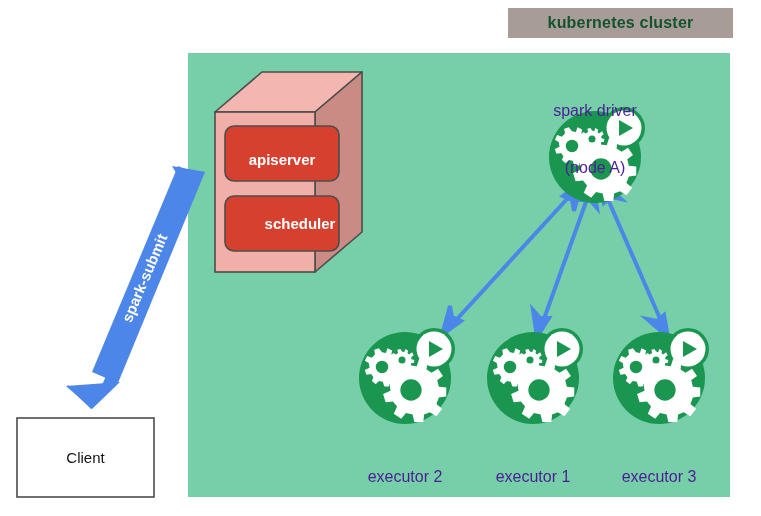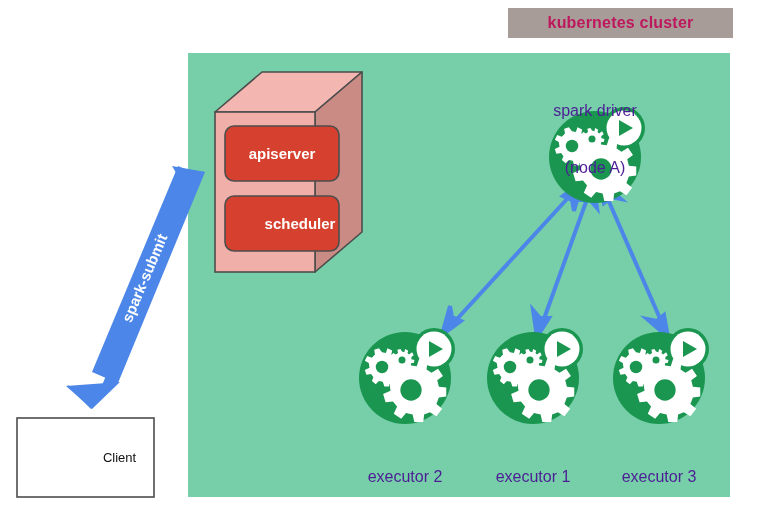--- a/index.html
+++ b/index.html
@@ -22,40 +22,39 @@
     position: absolute;
     left: 0;
     top: 0;
   }
   .lbl {
     position: absolute;
     white-space: pre;
     pointer-events: none;
   }
   .cluster-badge-text {
-    color: #be185d;
+    color: #14532d;
     font-weight: bold;
     font-size: 16px;
     letter-spacing: 0.2px;
   }
   .chip-text {
     color: #ffffff;
     font-weight: bold;
     font-size: 15px;
   }
   .node-text {
     color: #4c1d95;
     font-size: 16px;
     text-align: center;
     line-height: 19px;
   }
   .client-text {
     color: #111111;
-    font-size: 13px;
-    margin-left: 34px;
+    font-size: 15px;
   }
   .submit-text {
     color: #ffffff;
     font-weight: bold;
     font-size: 15px;
     transform-origin: 0 0;
   }
 </style>
 </head>
 <body>
@@ -151,21 +150,21 @@
     <g transform="translate(533,378)">
       <use href="#node-icon"></use>
     </g>
     <g transform="translate(659,378)">
       <use href="#node-icon"></use>
     </g>
   </svg>
 
   <div class="lbl cluster-badge-text" style="left:508px; top:8px; width:225px; height:30px; display:flex; align-items:center; justify-content:center;">kubernetes cluster</div>
 
-  <div class="lbl chip-text" style="left:225px; top:126px; width:114px; height:55px; display:flex; align-items:center; justify-content:center;">apiserver</div>
+  <div class="lbl chip-text" style="left:225px; top:132px; width:114px; height:55px; display:flex; align-items:center; justify-content:center;">apiserver</div>
 
   <div class="lbl chip-text" style="left:225px; top:196px; width:114px; height:55px; display:flex; align-items:center; justify-content:center;margin-left:18px;">scheduler</div>
 
   <div class="lbl submit-text" style="left:118px; top:318px; transform: rotate(-67deg);">spark-submit</div>
 
   <div class="lbl client-text" style="left:17px; top:418px; width:137px; height:79px; display:flex; align-items:center; justify-content:center;">Client</div>
 
   <div class="lbl node-text" style="left:515px; top:63px; width:160px;">
     <div>spark driver</div>
     <div>(node A)</div>

